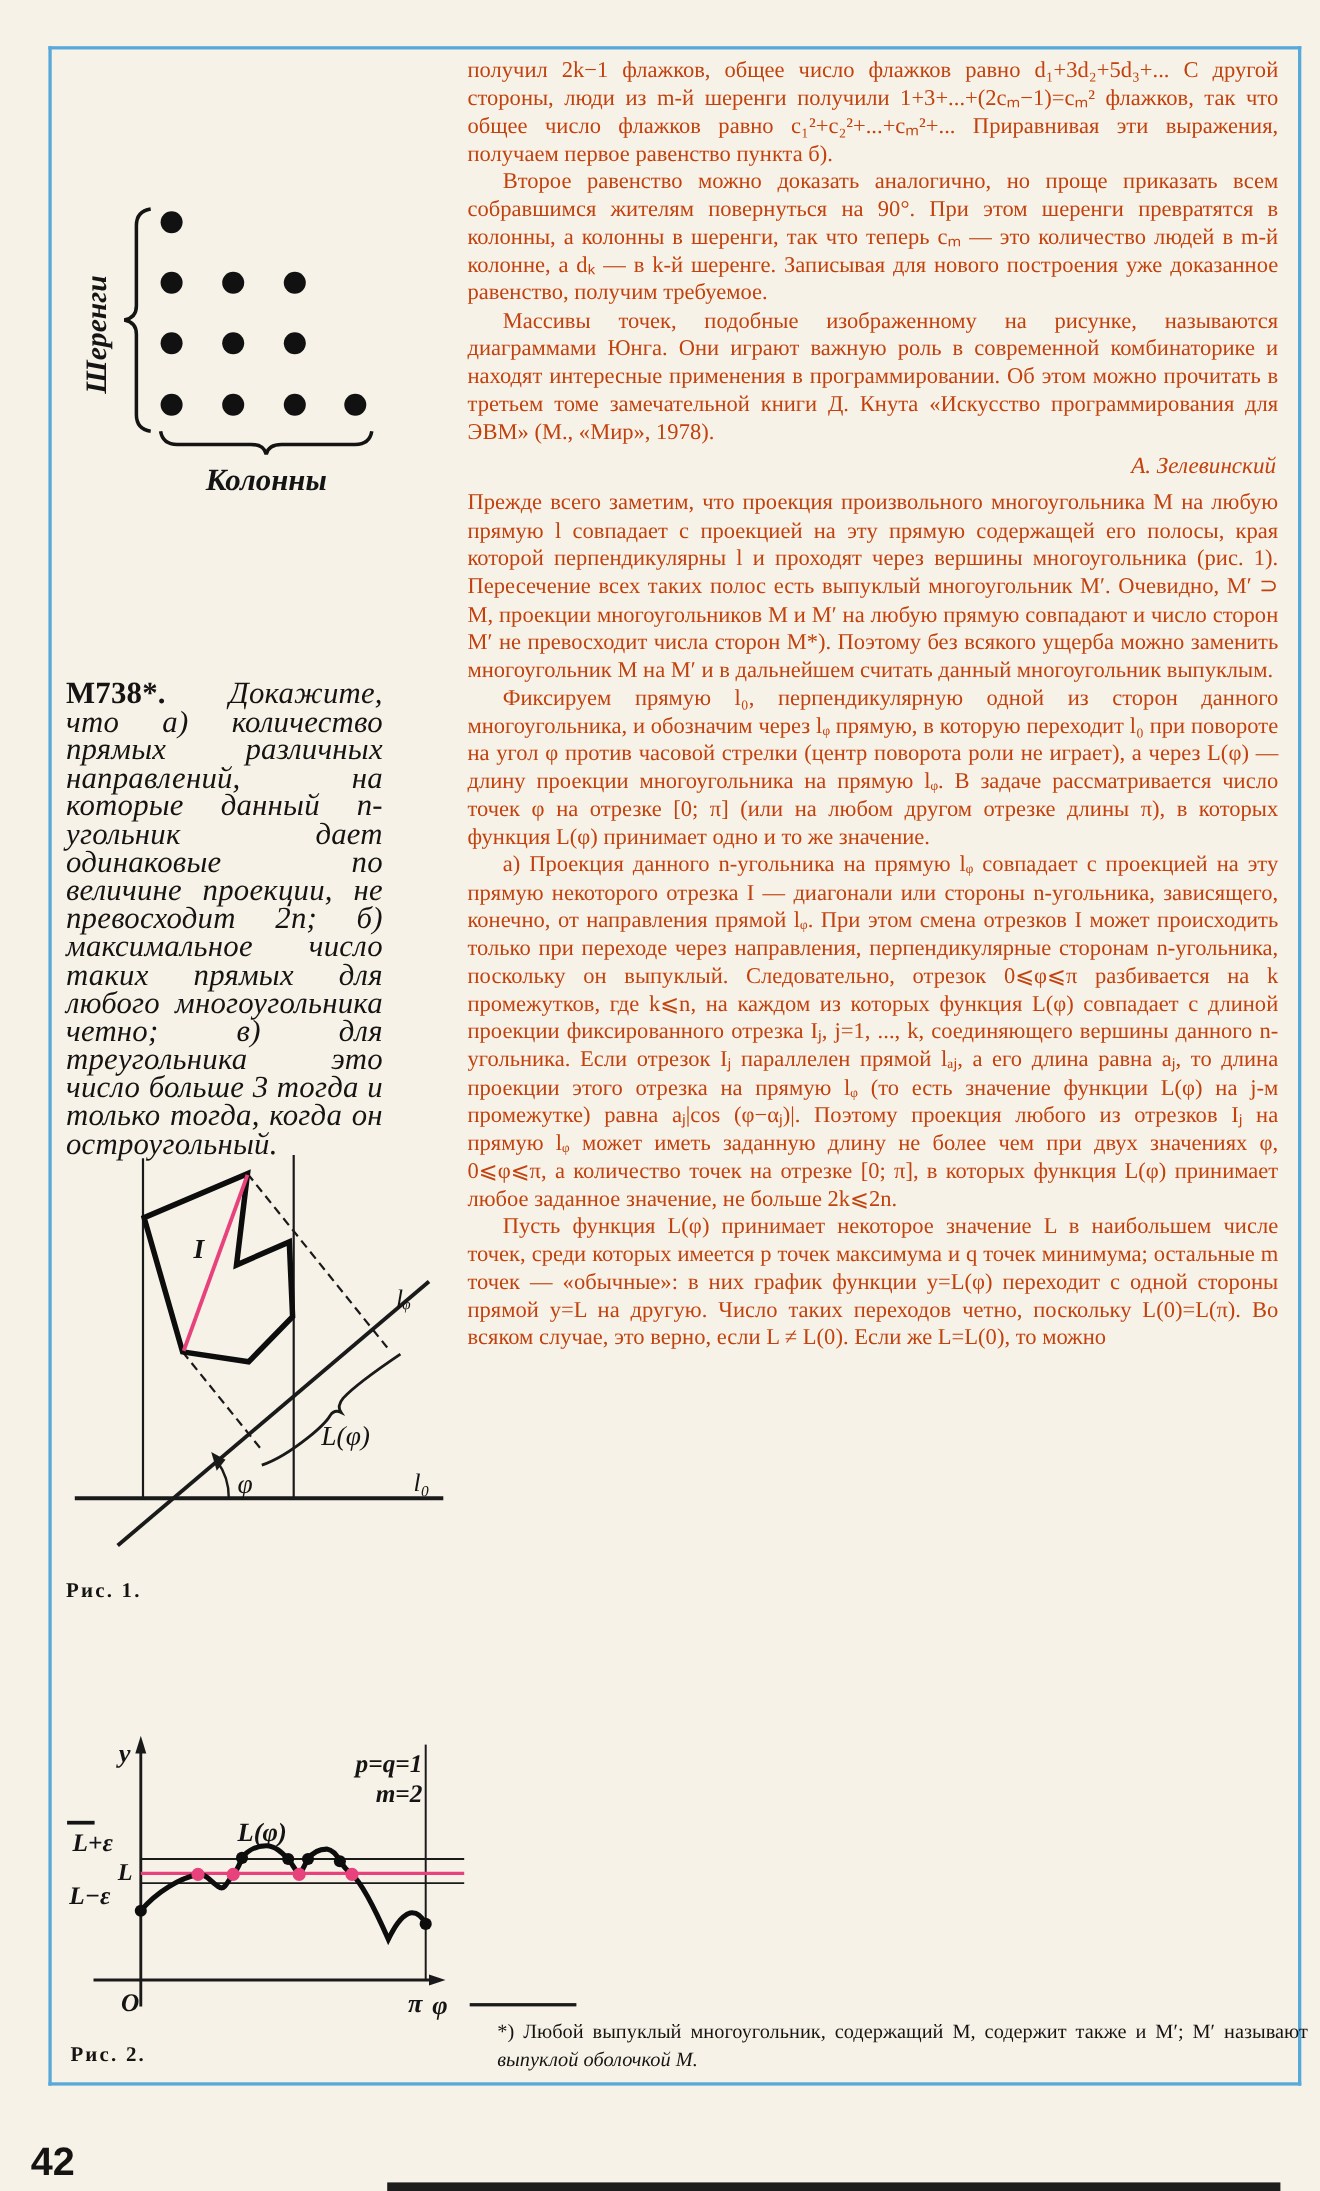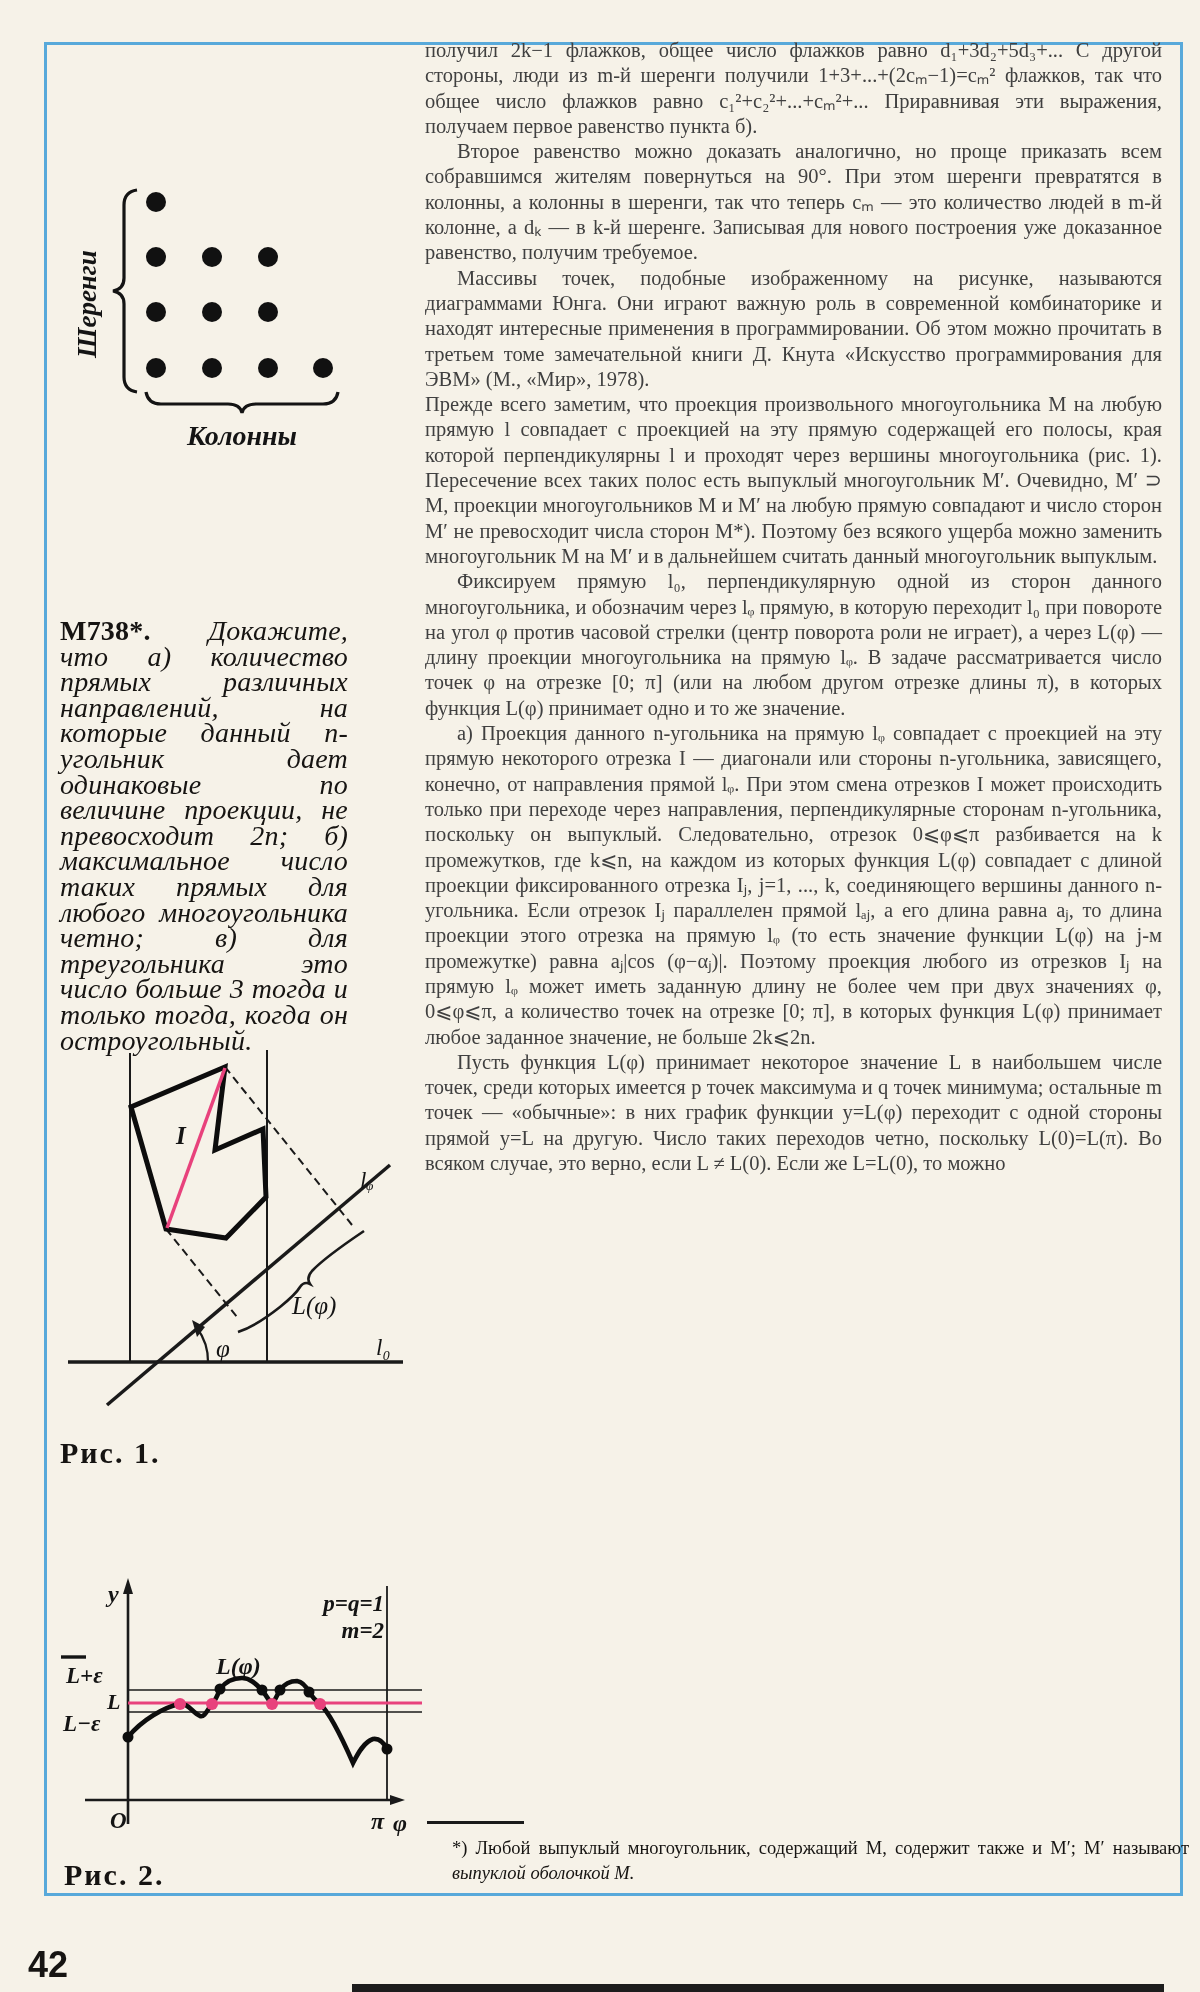--- a/index.html
+++ b/index.html
@@ -5,38 +5,38 @@
   html,body{margin:0;padding:0;}
   body{
     width:1200px;height:1992px;position:relative;
     background:#f6f2e8;
     font-family:"Liberation Serif", serif;
     color:#161412;
     overflow:hidden;
   }
   .frame{position:absolute;background:#58a9da;}
   .col-right{
-    position:absolute;left:425px;top:38px;width:737px;
+    position:absolute;left:425px;top:52px;width:737px;
     font-size:20.5px;line-height:25.3px;text-align:justify;
-    color:#404040;
+    color:#c2410c;
   }
   .col-right p{margin:0;}
   .par-indent{text-indent:32px;}
   .signature{
     text-align:right;font-style:italic;font-size:21px;
     margin:5px 2px 9px 0 !important;
   }
   .problem{
     position:absolute;left:60px;top:590px;width:288px;
     font-size:28px;line-height:25.6px;text-align:justify;
     font-style:italic;letter-spacing:.2px;
   }
   .problem .plabel{font-style:normal;font-weight:bold;}
   .fig-caption{
-    position:absolute;font-weight:bold;font-size:30px;letter-spacing:2px;
+    position:absolute;font-weight:bold;font-size:19px;letter-spacing:2px;
   }
   .footnote{
     position:absolute;left:425px;top:1836px;width:737px;
     font-size:18.5px;line-height:24.5px;text-align:justify;margin-left:27px;
   }
   .footnote .fn1{text-indent:30px;display:inline;}
   .footnote .fn-italic{font-style:italic;}
   .fn-rule{position:absolute;left:427px;top:1821px;width:97px;height:2.5px;background:#1a1a1a;}
   .page-num{
     position:absolute;left:28px;top:1944px;
@@ -160,20 +160,21 @@
       <circle cx="232" cy="132" r="6" fill="#e8427c"></circle>
       <circle cx="280" cy="132" r="6" fill="#e8427c"></circle>
     </g>
 </svg>
 <div class="fig-caption" style="left:64px;top:1858px;text-align:right;">Рис. 2.</div>
 
 <div class="col-right">
   <p>получил 2k−1 флажков, общее число флажков равно d₁+3d₂+5d₃+... С другой стороны, люди из m-й шеренги получили 1+3+...+(2cₘ−1)=cₘ²  флажков, так что общее число флажков равно c₁²+c₂²+...+cₘ²+... Приравнивая эти выражения, получаем первое равенство пункта б).</p>
   <p class="par-indent">Второе равенство можно доказать аналогично, но проще приказать всем собравшимся жителям повернуться на 90°. При этом шеренги превратятся в колонны, а колонны в шеренги, так что теперь cₘ — это количество людей в m-й колонне, а dₖ — в k-й шеренге. Записывая для нового построения уже доказанное равенство, получим требуемое.</p>
   <p class="par-indent">Массивы точек, подобные изображенному на рисунке, называются диаграммами Юнга. Они играют важную роль в современной комбинаторике и находят интересные применения в программировании. Об этом можно прочитать в третьем томе замечательной книги Д. Кнута «Искусство программирования для ЭВМ» (М., «Мир», 1978).</p>
+  <p class="signature">А. Зелевинский</p>
   <p>Прежде всего заметим, что проекция произвольного многоугольника M на любую прямую l совпадает с проекцией на эту прямую содержащей его полосы, края которой перпендикулярны l и проходят через вершины многоугольника (рис. 1). Пересечение всех таких полос есть выпуклый многоугольник M′. Очевидно, M′ ⊃ M, проекции многоугольников M и M′ на любую прямую совпадают и число сторон M′ не превосходит числа сторон M*). Поэтому без всякого ущерба можно заменить многоугольник M на M′ и в дальнейшем считать данный многоугольник выпуклым.</p>
   <p class="par-indent">Фиксируем прямую l₀, перпендикулярную одной из сторон данного многоугольника, и обозначим через lᵩ прямую, в которую переходит l₀ при повороте на угол φ против часовой стрелки (центр поворота роли не играет), а через L(φ) — длину проекции многоугольника на прямую lᵩ. В задаче рассматривается число точек φ на отрезке [0; π] (или на любом другом отрезке длины π), в которых функция L(φ) принимает одно и то же значение.</p>
   <p class="par-indent">а) Проекция данного n-угольника на прямую lᵩ совпадает с проекцией на эту прямую некоторого отрезка I — диагонали или стороны n-угольника, зависящего, конечно, от направления прямой lᵩ. При этом смена отрезков I может происходить только при переходе через направления, перпендикулярные сторонам n-угольника, поскольку он выпуклый. Следовательно, отрезок 0⩽φ⩽π разбивается на k промежутков, где k⩽n, на каждом из которых функция L(φ) совпадает с длиной проекции фиксированного отрезка Iⱼ, j=1, ..., k, соединяющего вершины данного n-угольника. Если отрезок Iⱼ параллелен прямой lₐⱼ, а его длина равна aⱼ, то длина проекции этого отрезка на прямую lᵩ (то есть значение функции L(φ) на j-м промежутке) равна aⱼ|cos (φ−αⱼ)|. Поэтому проекция любого из отрезков Iⱼ на прямую lᵩ может иметь заданную длину не более чем при двух значениях φ, 0⩽φ⩽π, а количество точек на отрезке [0; π], в которых функция L(φ) принимает любое заданное значение, не больше 2k⩽2n.</p>
   <p class="par-indent">Пусть функция L(φ) принимает некоторое значение L в наибольшем числе точек, среди которых имеется p точек максимума и q точек минимума; остальные m точек — «обычные»: в них график функции y=L(φ) переходит с одной стороны прямой y=L на другую. Число таких переходов четно, поскольку L(0)=L(π). Во всяком случае, это верно, если L ≠ L(0). Если же L=L(0), то можно</p>
 </div>
 
 <div class="fn-rule"></div>
 <div class="footnote"><span class="fn1">*) Любой выпуклый многоугольник, содержащий M, содержит также и M′; M′ называют </span><span class="fn-italic">выпуклой оболочкой M.</span></div>
 
 <div class="page-num">42</div>

